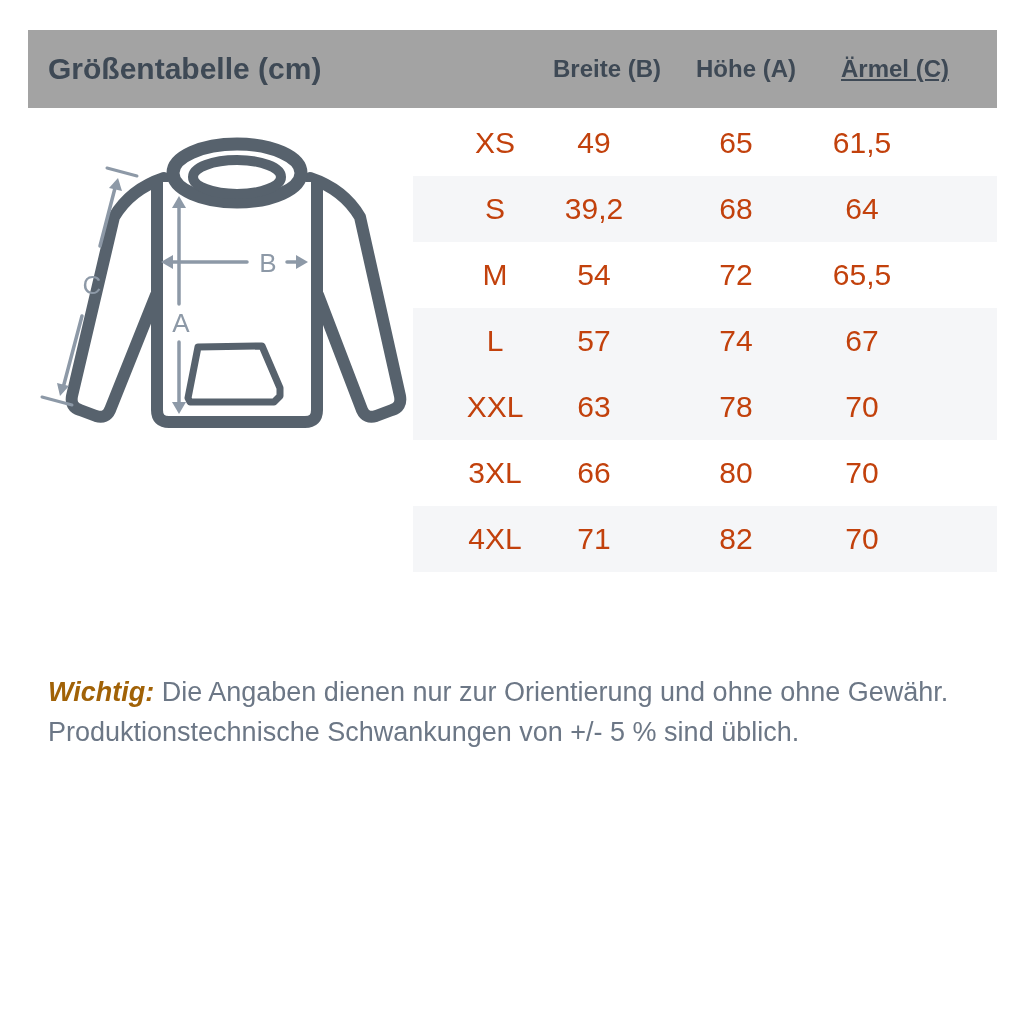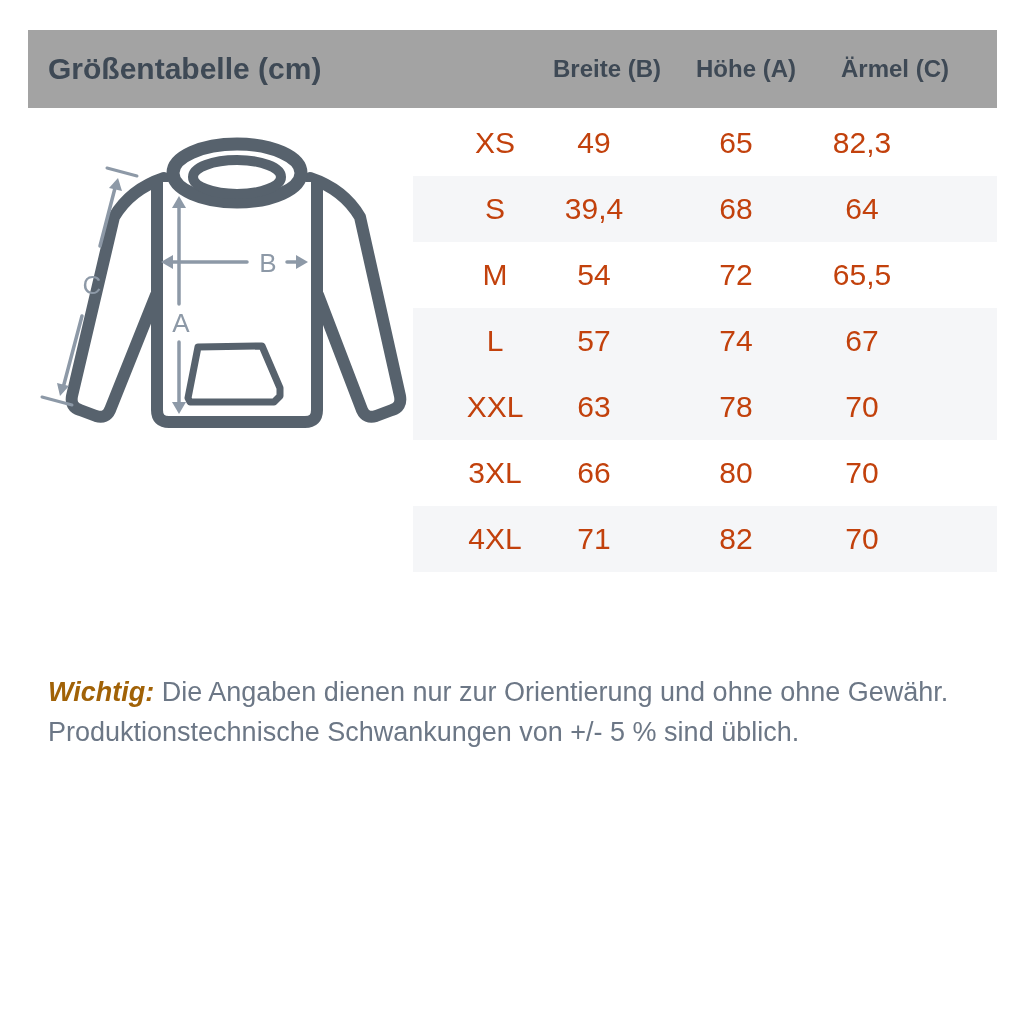--- a/index.html
+++ b/index.html
@@ -13,21 +13,21 @@
   .header-title {
     position:absolute; left:20px; top:50%; transform:translateY(-50%);
     font-size:30px; font-weight:bold; color:#3e4955; white-space:nowrap;
   }
   .col-head {
     position:absolute; top:50%; transform:translate(-50%,-50%);
     font-size:24px; font-weight:bold; color:#3e4955; white-space:nowrap;
   }
   .col-head.breite { left:579px; }
   .col-head.hoehe  { left:718px; }
-  .col-head.aermel { left:867px; }
+  .col-head.aermel { left:867px;text-decoration:underline; }
 
   .size-table { position:absolute; left:413px; top:110px; width:584px; }
   .srow { position:relative; height:66px; }
   .srow.striped { background:#f5f6f8; }
   .cell {
     position:absolute; top:50%; transform:translate(-50%,-50%);
     font-size:30px; color:#c2410c; white-space:nowrap;
   }
   .cell.c-size   { left:82px;  }
   .cell.c-breite { left:181px; }
@@ -97,25 +97,25 @@
     <text class="measure-label" x="228" y="152" text-anchor="middle">B</text>
     <text class="measure-label" x="52" y="174" text-anchor="middle">C</text>
   </svg>
 </div>
 
 <div class="size-table">
   <div class="srow">
     <span class="cell c-size">XS</span>
     <span class="cell c-breite">49</span>
     <span class="cell c-hoehe">65</span>
-    <span class="cell c-aermel">82,3</span>
+    <span class="cell c-aermel">61,5</span>
   </div>
   <div class="srow striped">
     <span class="cell c-size">S</span>
-    <span class="cell c-breite">39,4</span>
+    <span class="cell c-breite">39,2</span>
     <span class="cell c-hoehe">68</span>
     <span class="cell c-aermel">64</span>
   </div>
   <div class="srow">
     <span class="cell c-size">M</span>
     <span class="cell c-breite">54</span>
     <span class="cell c-hoehe">72</span>
     <span class="cell c-aermel">65,5</span>
   </div>
   <div class="srow striped">

